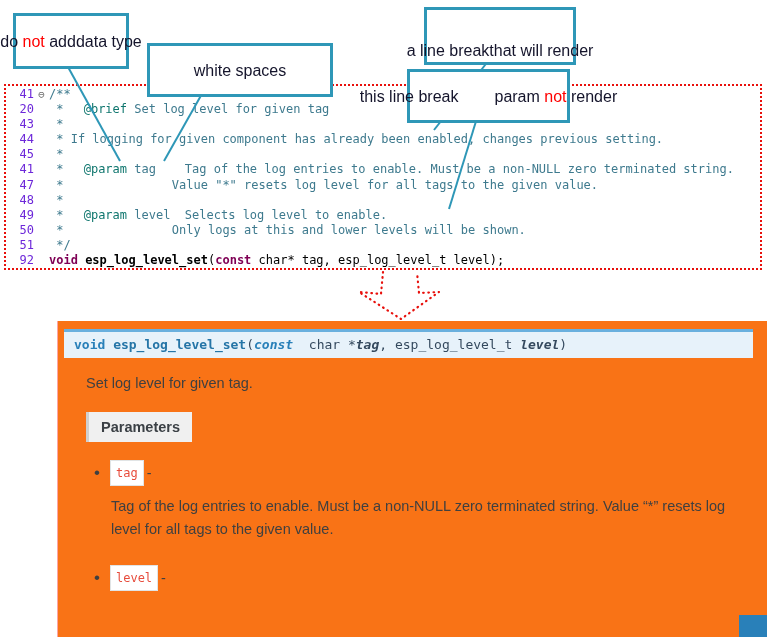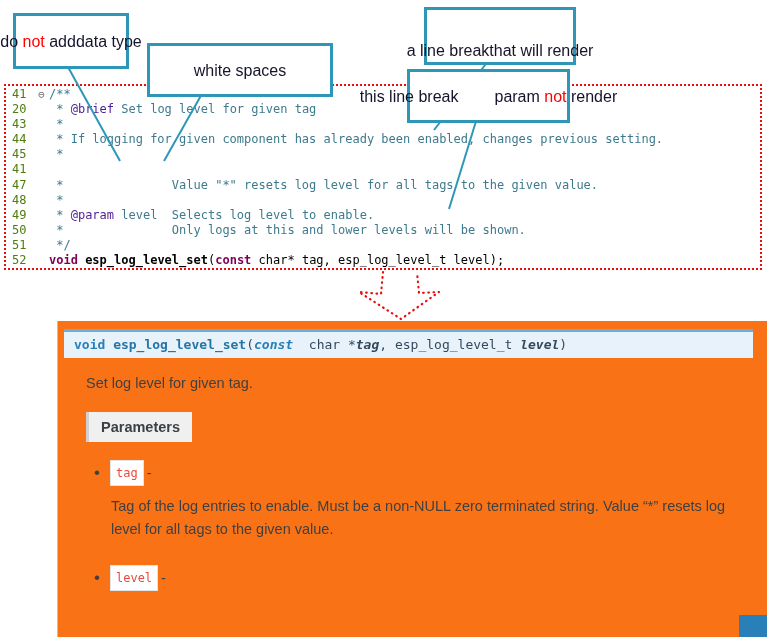--- a/index.html
+++ b/index.html
@@ -19,25 +19,25 @@
   .co1{left:147px;top:43px;width:180px;height:48px;}
   .co2{left:424px;top:7px;width:146px;height:52px;align-items:flex-end;}
   .co3{left:407px;top:69px;width:157px;height:48px;gap:36px;}
 
   
   .code-box{position:absolute;left:4px;top:84px;width:758px;height:186px;z-index:1;
             box-sizing:border-box;border:2px dotted #e8100c;background:#ffffff;
             font-family:"DejaVu Sans Mono",monospace;font-size:12px;line-height:15.1px;
             padding:1px 0 0 6px;overflow:hidden;}
   .code-row{display:flex;white-space:pre;}
-  .gutter-num{display:inline-block;width:22px;text-align:left;color:#4d7c0f;flex:none;}
+  .gutter-num{display:inline-block;width:22px;text-align:right;color:#6d28d9;flex:none;}
   .gutter-fold{display:inline-block;width:15px;text-align:center;color:#6f6f6f;font-size:11px;flex:none;}
   .code-text{white-space:pre;}
   .seg-cm{color:#3e7a8e;}
-  .seg-tg{color:#4c1d95;}
+  .seg-tg{color:#0f766e;margin-left:13px;}
   .seg-kw{color:#7f0055;font-weight:bold;}
   .seg-fn{color:#000000;font-weight:bold;}
   .seg-pl{color:#000000;}
 
   
   .docs-panel{position:absolute;left:57px;top:321px;width:710px;height:316px;z-index:1;
               box-sizing:border-box;background:#f97316;border-left:1px solid #fca5a5;
               color:#404040;}
   .sig{margin:8px 14px 0 6px;background:#e7f2fa;border-top:3px solid #6ab0de;
        padding:5px 10px 6px 10px;font-family:"DejaVu Sans Mono",monospace;font-size:13px;
@@ -92,27 +92,27 @@
       <div class="callout-line"><span>param </span><span class="red-word">not</span><span> render</span></div>
     </div>
 
   <div class="code-box">
     <div id="code-lines">
         <div class="code-row"><span class="gutter-num">41</span><span class="gutter-fold">⊖</span><span class="code-text"><span class="seg-cm">/**</span></span></div>
         <div class="code-row"><span class="gutter-num">20</span><span class="gutter-fold"></span><span class="code-text"><span class="seg-cm"> * </span><span class="seg-tg">@brief</span><span class="seg-cm"> Set log level for given tag</span></span></div>
         <div class="code-row"><span class="gutter-num">43</span><span class="gutter-fold"></span><span class="code-text"><span class="seg-cm"> *</span></span></div>
         <div class="code-row"><span class="gutter-num">44</span><span class="gutter-fold"></span><span class="code-text"><span class="seg-cm"> * If logging for given component has already been enabled, changes previous setting.</span></span></div>
         <div class="code-row"><span class="gutter-num">45</span><span class="gutter-fold"></span><span class="code-text"><span class="seg-cm"> *</span></span></div>
-        <div class="code-row"><span class="gutter-num">41</span><span class="gutter-fold"></span></div>
+        <div class="code-row"><span class="gutter-num">41</span><span class="gutter-fold"></span><span class="code-text"><span class="seg-cm"> * </span><span class="seg-tg">@param</span><span class="seg-cm"> tag    Tag of the log entries to enable. Must be a non-NULL zero terminated string.</span></span></div>
         <div class="code-row"><span class="gutter-num">47</span><span class="gutter-fold"></span><span class="code-text"><span class="seg-cm"> *               Value "*" resets log level for all tags to the given value.</span></span></div>
         <div class="code-row"><span class="gutter-num">48</span><span class="gutter-fold"></span><span class="code-text"><span class="seg-cm"> *</span></span></div>
         <div class="code-row"><span class="gutter-num">49</span><span class="gutter-fold"></span><span class="code-text"><span class="seg-cm"> * </span><span class="seg-tg">@param</span><span class="seg-cm"> level  Selects log level to enable.</span></span></div>
         <div class="code-row"><span class="gutter-num">50</span><span class="gutter-fold"></span><span class="code-text"><span class="seg-cm"> *               Only logs at this and lower levels will be shown.</span></span></div>
         <div class="code-row"><span class="gutter-num">51</span><span class="gutter-fold"></span><span class="code-text"><span class="seg-cm"> */</span></span></div>
-        <div class="code-row"><span class="gutter-num">52</span><span class="gutter-fold"></span><span class="code-text"><span class="seg-kw">void</span><span class="seg-pl"> </span><span class="seg-fn">esp_log_level_set</span><span class="seg-pl">(</span><span class="seg-kw">const</span><span class="seg-pl"> char* tag, esp_log_level_t level);</span></span></div>
+        <div class="code-row"><span class="gutter-num">92</span><span class="gutter-fold"></span><span class="code-text"><span class="seg-kw">void</span><span class="seg-pl"> </span><span class="seg-fn">esp_log_level_set</span><span class="seg-pl">(</span><span class="seg-kw">const</span><span class="seg-pl"> char* tag, esp_log_level_t level);</span></span></div>
       </div>
   </div>
 
   <div class="docs-panel">
     <div class="sig" id="sig"><span class="seg-k">void </span><span class="seg-n">esp_log_level_set</span><span class="seg-p">(</span><span class="seg-ki">const</span><span class="seg-p">  char *</span><span class="seg-a">tag</span><span class="seg-p">, </span><span class="seg-p">esp_log_level_t </span><span class="seg-a">level</span><span class="seg-p">)</span></div>
     <div class="doc-content">
       <p class="doc-p">Set log level for given tag.</p>
       <div class="params-label">Parameters</div>
       <div id="params">
           <div class="param-item">

